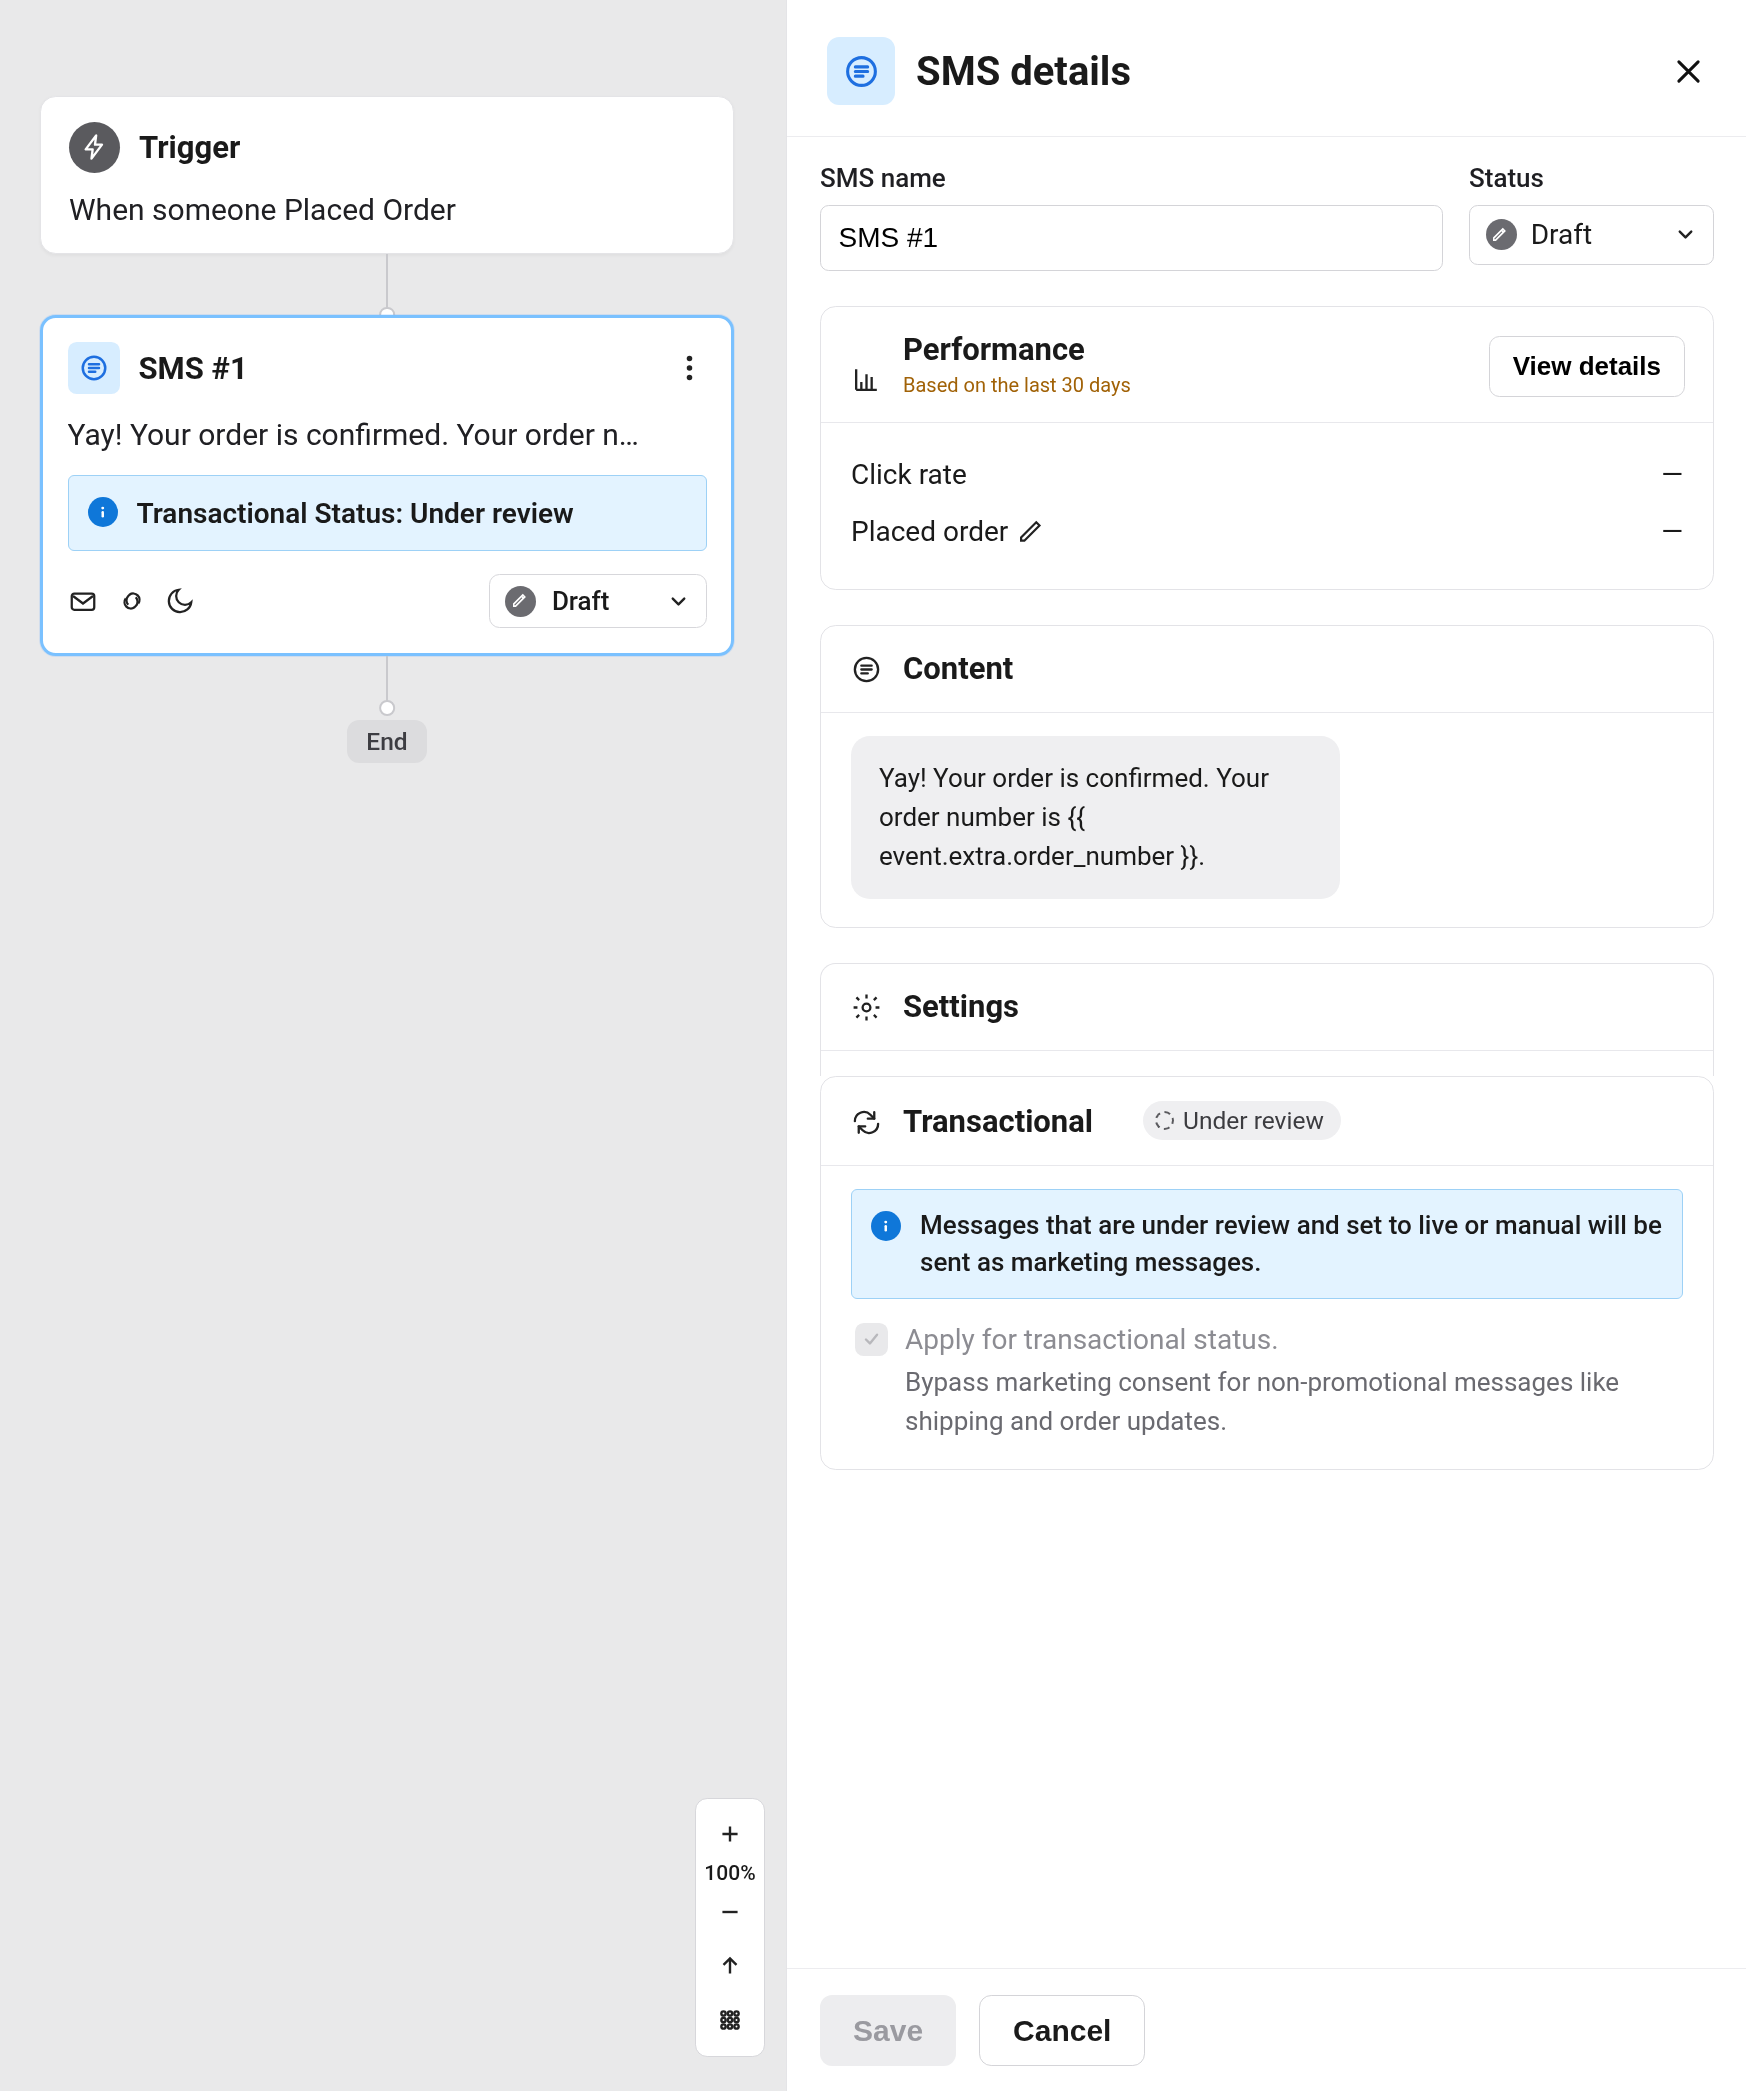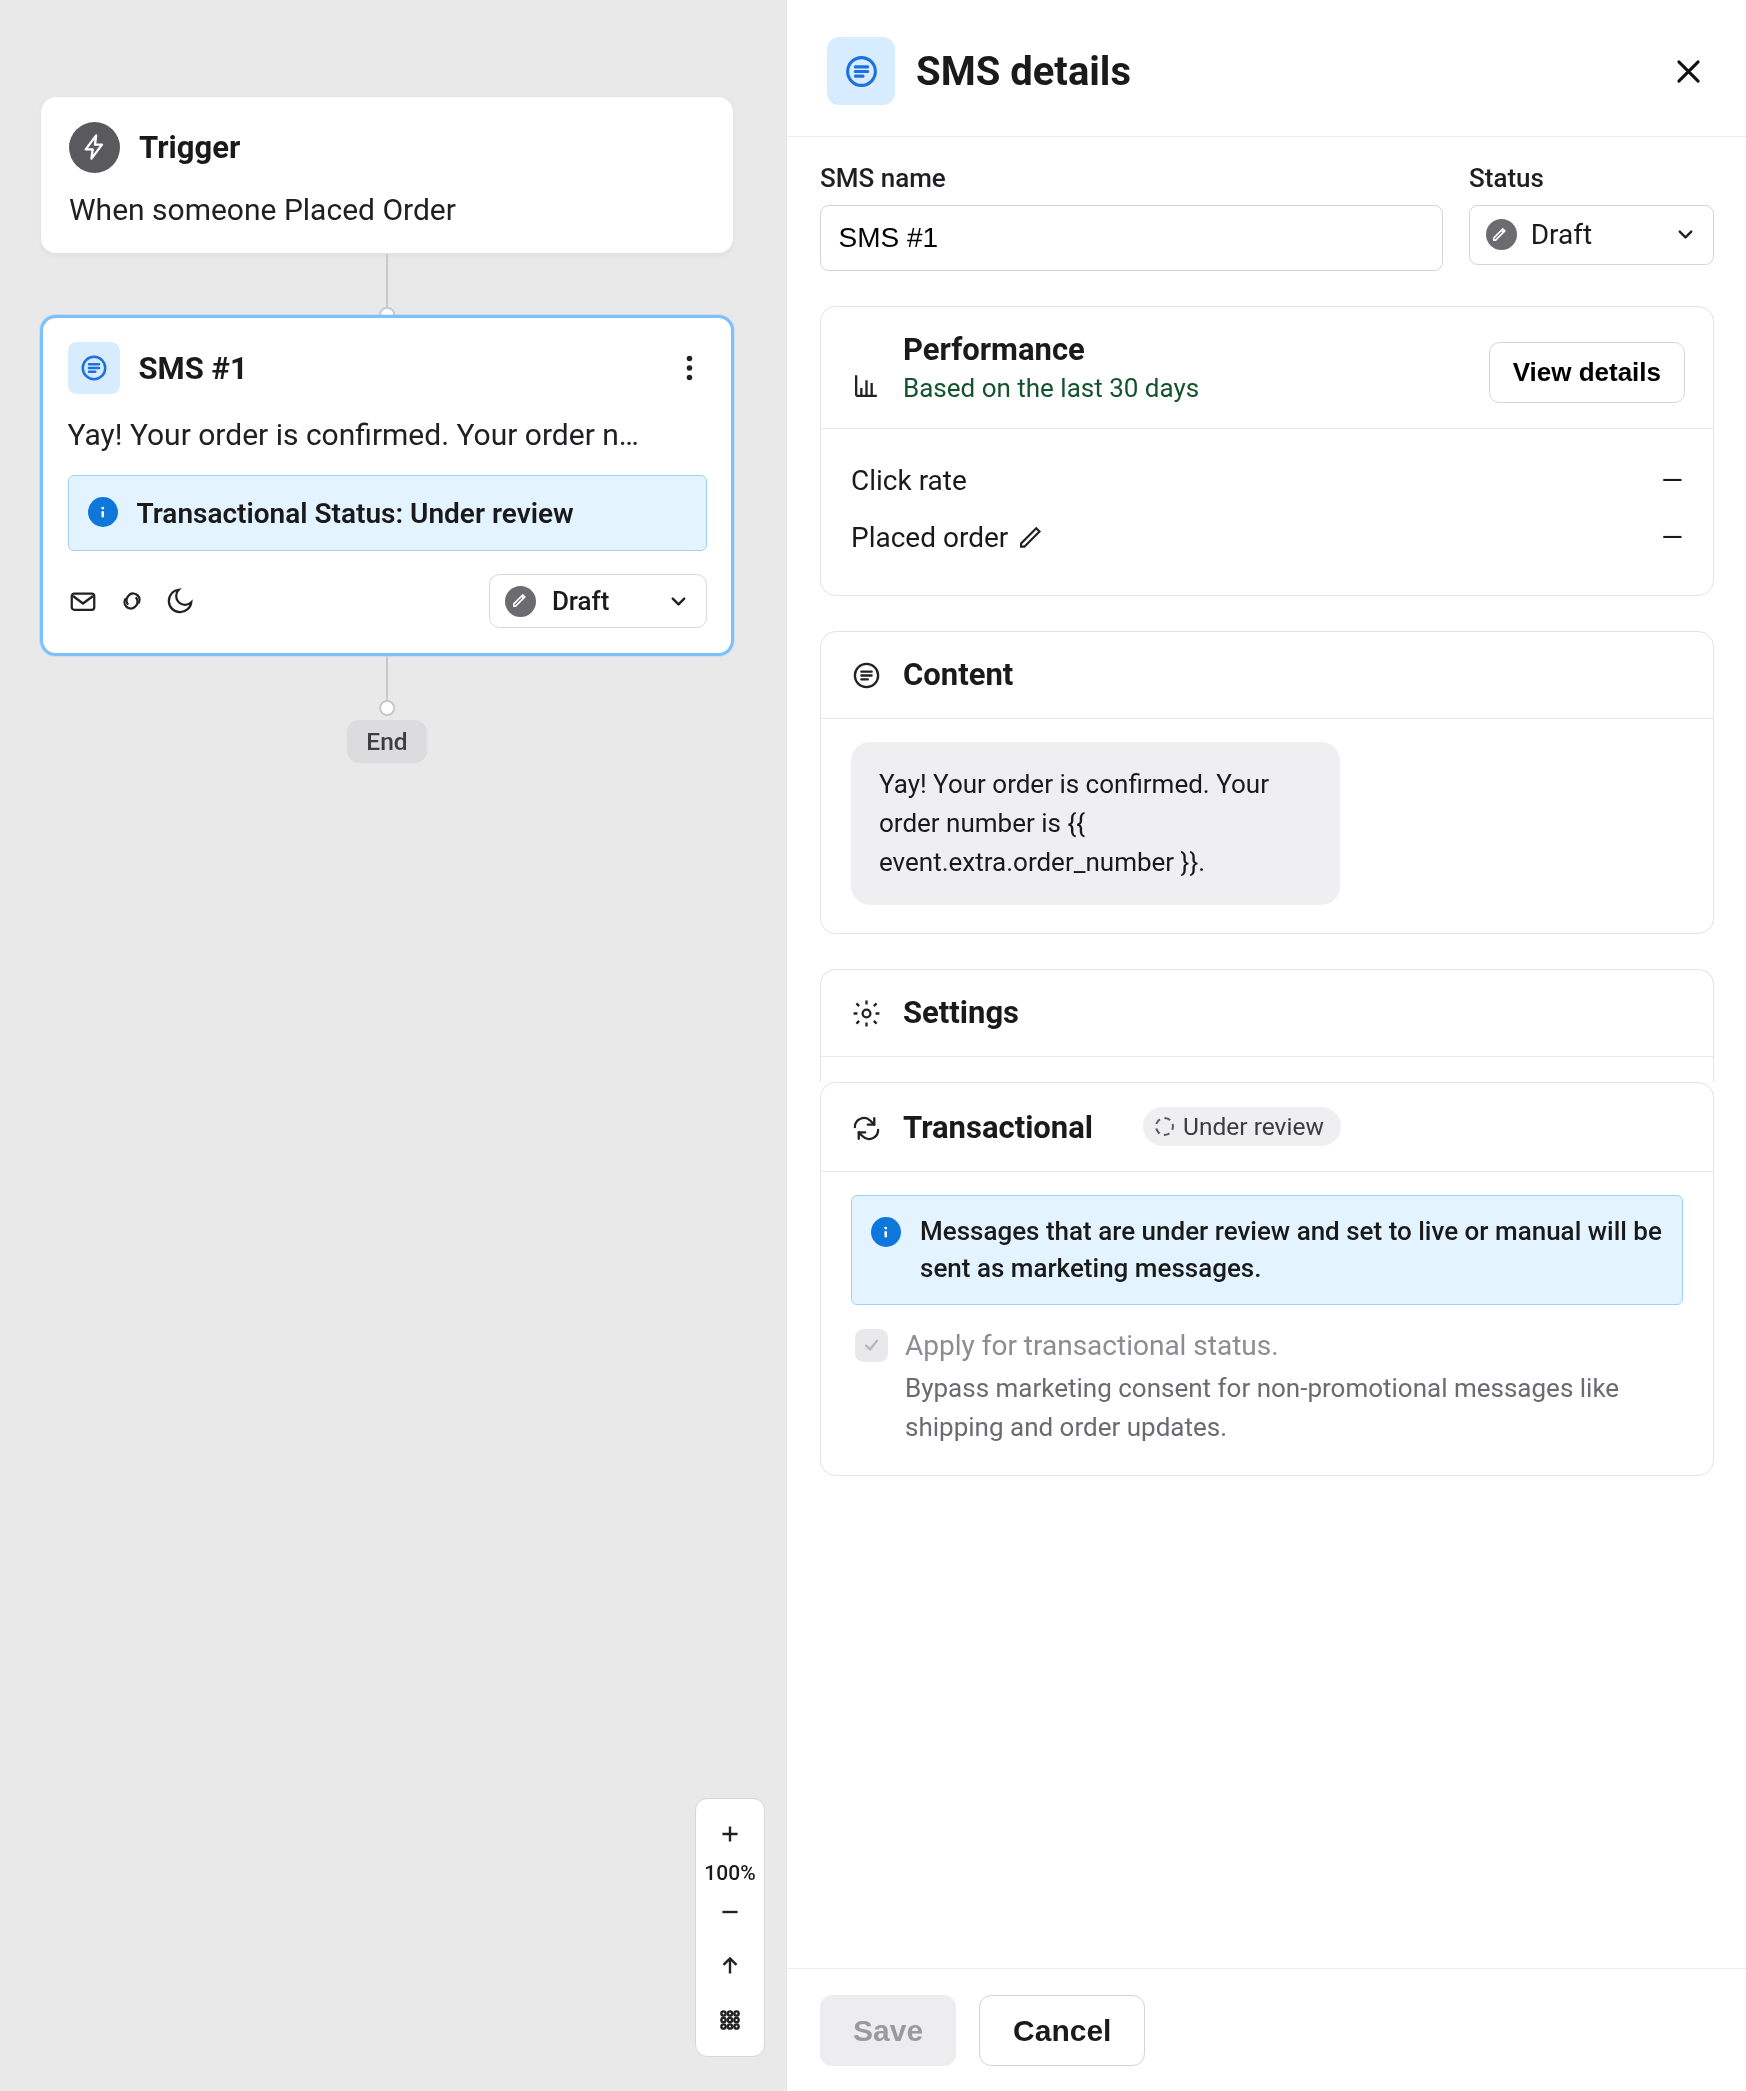--- a/index.html
+++ b/index.html
@@ -227,21 +227,21 @@
     margin-bottom:35px;
     overflow:hidden;
   }
   .sec-hdr {
     display:flex; align-items:flex-end; gap:19px;
     padding:24.5px 28px;
   }
   .sec-hdr .sic { width:35px; height:35px; display:flex; align-items:center; justify-content:center; }
   .sec-hdr .sic svg { width:31px; height:31px; stroke:#222; fill:none; stroke-width:1.8; }
   .sec-title { font-size:31px; font-weight:700; }
-  .sec-sub { font-size:26px; color:#14532d; margin-top:5.2px; }
+  .sec-sub { font-size:20px; color:#a16207; margin-top:5.2px; }
   .sec-hdr-col { display:flex; flex-direction:column; flex:1; }
   .view-btn {
     border:1.7px solid #d4d4d8;
     background:#fff;
     border-radius:10.5px;
     padding:14px 23px;
     font-size:26px; font-weight:600;
     cursor:pointer;
   }
   .status-pill {

